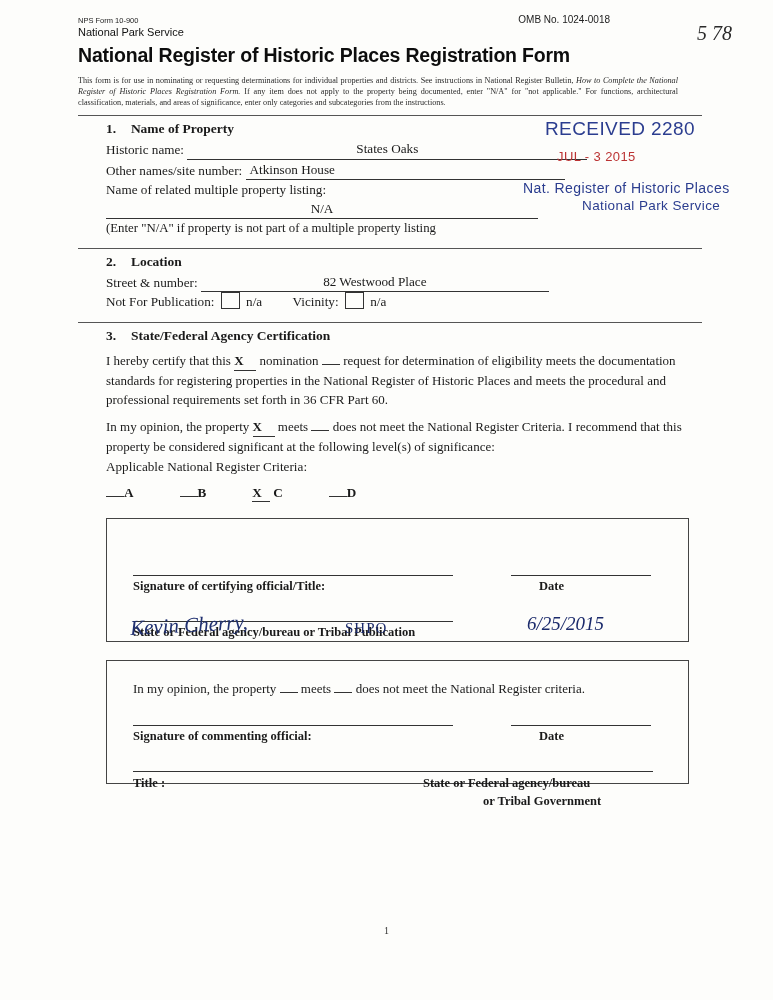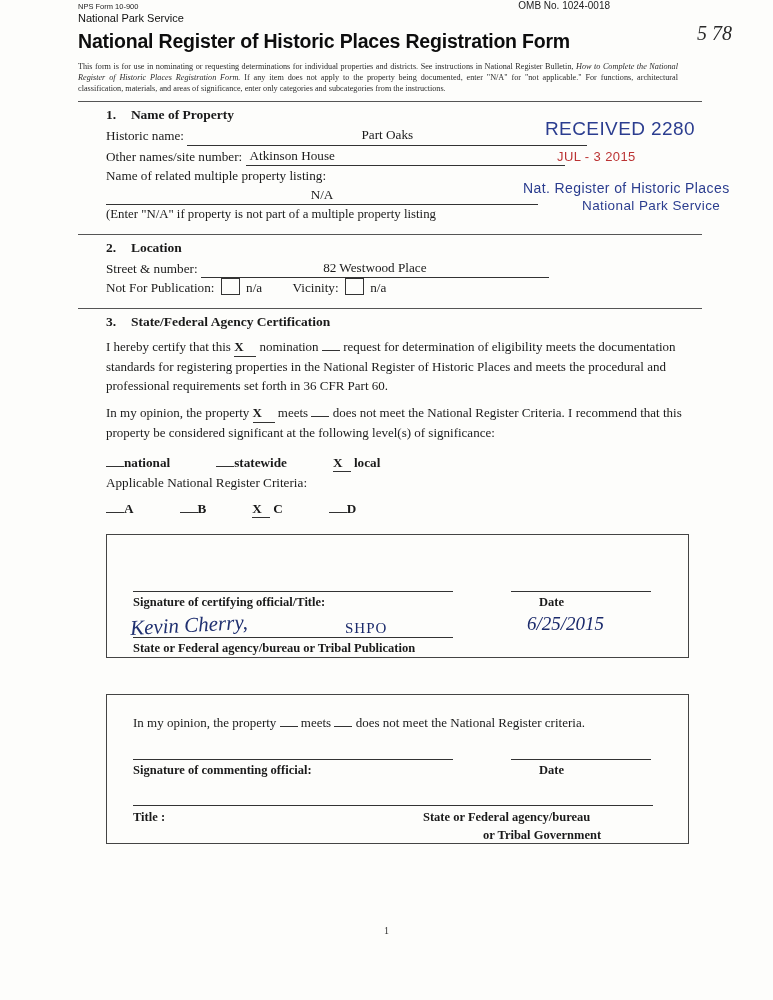--- a/index.html
+++ b/index.html
@@ -19,21 +19,21 @@
     position: relative;
     width: 773px;
     height: 1000px;
     background: #fdfdfb;
     padding: 0;
     box-sizing: border-box;
   }
   .inner {
     position: absolute;
     left: 78px;
-    top: 0;
+    top: 14px;
     width: 624px;
   }
   .row {
     display: flex;
     align-items: baseline;
   }
   .spacer { flex: 1 1 auto; }
   .hdr-line1 {
     font-family: "Liberation Sans", sans-serif;
     font-size: 7.5px;
@@ -134,23 +134,23 @@
   .certbox {
     border: 1px solid #444;
     margin: 16px 0 0 28px;
     width: 583px;
     height: 124px;
     position: relative;
     box-sizing: border-box;
   }
   .certbox2 {
     border: 1px solid #444;
-    margin: 36px 0 0 28px;
+    margin: 18px 0 0 28px;
     width: 583px;
-    height: 150px;
+    height: 124px;
     position: relative;
     box-sizing: border-box;
   }
   .sigline {
     position: absolute;
     border-top: 1px solid #333;
   }
   .blabel {
     position: absolute;
     font-family: "Liberation Serif", serif;
@@ -216,21 +216,21 @@
 
     <hr class="sec-rule">
     <div class="sec-head">
       <span>1.</span>
       <span style="display:inline-block;width:8px"></span>
       <span>Name of Property</span>
     </div>
 
     <div class="fld">
       <span>Historic name:</span>
-      <span class="ul" style="width:392px">Part Oaks</span>
+      <span class="ul" style="width:392px">States Oaks</span>
     </div>
     <div class="fld">
       <span>Other names/site number:</span>
       <span class="ul left" style="width:311px">Atkinson House</span>
     </div>
     <div class="fld">
       <span>Name of related multiple property listing:</span>
     </div>
     <div class="fld">
       <span class="ul" style="width:424px">N/A</span>
@@ -275,25 +275,20 @@
     </div>
 
     <div class="para">
       <span>In my opinion, the property</span>
       <span class="u xmark">X</span>
       <span>meets</span>
       <span class="u-sm"></span>
       <span>does not meet the National Register Criteria.  I recommend that this property be considered significant at the following level(s) of significance:</span>
     </div>
 
-    <div class="crit-row" style="margin-top:13px">
-      <span class="c"><span class="u-sm"></span><span class="bold">national</span></span>
-      <span class="c"><span class="u-sm"></span><span class="bold">statewide</span></span>
-      <span class="c"><span class="u-sm xmark">X</span><span class="bold" style="margin-left:3px">local</span></span>
-    </div>
 
     <div class="fld" style="margin-top:1px">Applicable National Register Criteria:</div>
 
     <div class="crit-row" style="margin-top:9px">
       <span class="c"><span class="u-sm"></span><span class="bold">A</span></span>
       <span class="c"><span class="u-sm"></span><span class="bold">B</span></span>
       <span class="c"><span class="u-sm xmark">X</span><span class="bold" style="margin-left:3px">C</span></span>
       <span class="c"><span class="u-sm"></span><span class="bold">D</span></span>
     </div>
 

